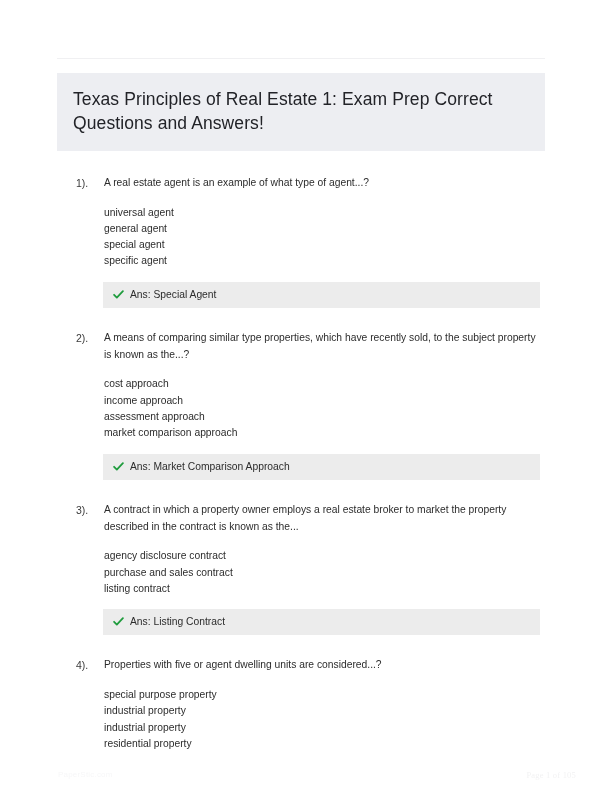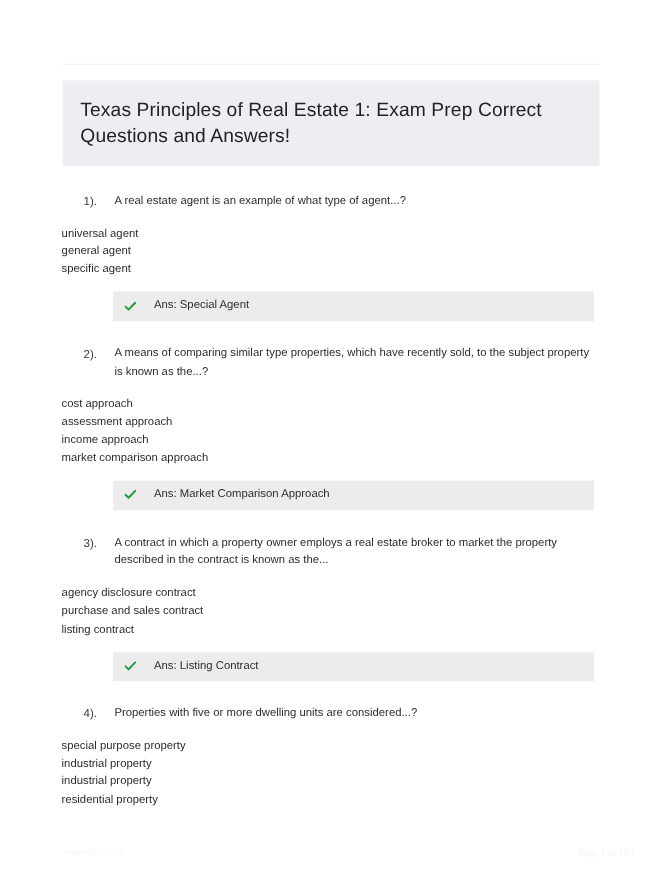--- a/index.html
+++ b/index.html
@@ -79,38 +79,38 @@
   }
   .qtext {
     font-size: 10.3px;
     line-height: 1.62;
     color: #2c2c2c;
     margin-top: 15px;
   }
 
   .options {
     margin-top: 13px;
-    padding-left: 56px;
+    padding-left: 104px;
   }
   .option {
     font-size: 10.3px;
     line-height: 1.58;
     color: #2c2c2c;
   }
 
   .answer-bar {
     margin-top: 12px;
     margin-left: 103px;
     width: 437px;
     box-sizing: border-box;
     background: #ececec;
     padding: 6px 10px 7px 10px;
     display: flex;
     align-items: center;
-    gap: 16px;
+    gap: 6px;
   }
   .check-icon {
     display: inline-block;
     width: 11px;
     height: 11px;
     flex: 0 0 auto;
     line-height: 1;
   }
   .check-icon svg { display: block; }
   .answer-text {
@@ -157,40 +157,41 @@
 
   <div class="content">
       <div class="qblock">
         <div class="qhead">
           <div class="qnum">1).</div>
           <div class="qtext">A real estate agent is an example of what type of agent...?</div>
         </div>
         <div class="options">
           <div class="option">universal agent</div>
           <div class="option">general agent</div>
+          <div class="option">special agent</div>
           <div class="option">specific agent</div>
         </div>
         <div class="answer-bar">
           <span class="check-icon">
             <svg viewBox="0 0 16 16" width="11" height="11">
               <path d="M1.6 8.4 L5.6 12.4 L14.4 3.2" fill="none" stroke="#1f9c3d" stroke-width="2.6" stroke-linecap="round" stroke-linejoin="round"></path>
             </svg>
           </span>
           <span class="answer-text">Ans: Special Agent</span>
         </div>
       </div>
       <div class="qblock">
         <div class="qhead">
           <div class="qnum">2).</div>
           <div class="qtext">A means of comparing similar type properties, which have recently sold, to the subject property is known as the...?</div>
         </div>
         <div class="options">
           <div class="option">cost approach</div>
+          <div class="option">income approach</div>
           <div class="option">assessment approach</div>
-          <div class="option">income approach</div>
           <div class="option">market comparison approach</div>
         </div>
         <div class="answer-bar">
           <span class="check-icon">
             <svg viewBox="0 0 16 16" width="11" height="11">
               <path d="M1.6 8.4 L5.6 12.4 L14.4 3.2" fill="none" stroke="#1f9c3d" stroke-width="2.6" stroke-linecap="round" stroke-linejoin="round"></path>
             </svg>
           </span>
           <span class="answer-text">Ans: Market Comparison Approach</span>
         </div>
@@ -210,21 +211,21 @@
             <svg viewBox="0 0 16 16" width="11" height="11">
               <path d="M1.6 8.4 L5.6 12.4 L14.4 3.2" fill="none" stroke="#1f9c3d" stroke-width="2.6" stroke-linecap="round" stroke-linejoin="round"></path>
             </svg>
           </span>
           <span class="answer-text">Ans: Listing Contract</span>
         </div>
       </div>
       <div class="qblock">
         <div class="qhead">
           <div class="qnum">4).</div>
-          <div class="qtext">Properties with five or more dwelling units are considered...?</div>
+          <div class="qtext">Properties with five or agent dwelling units are considered...?</div>
         </div>
         <div class="options">
           <div class="option">special purpose property</div>
           <div class="option">industrial property</div>
           <div class="option">industrial property</div>
           <div class="option">residential property</div>
         </div>
       </div>
     </div>
 

